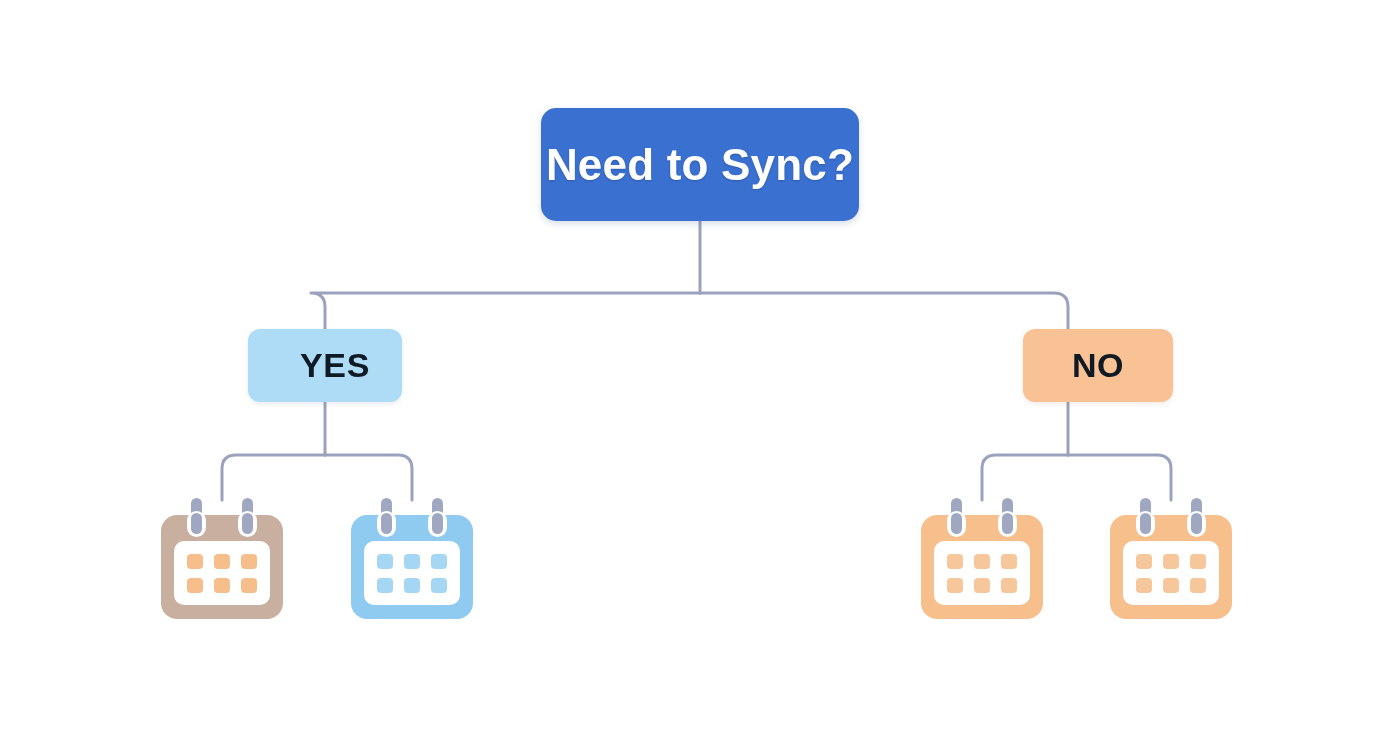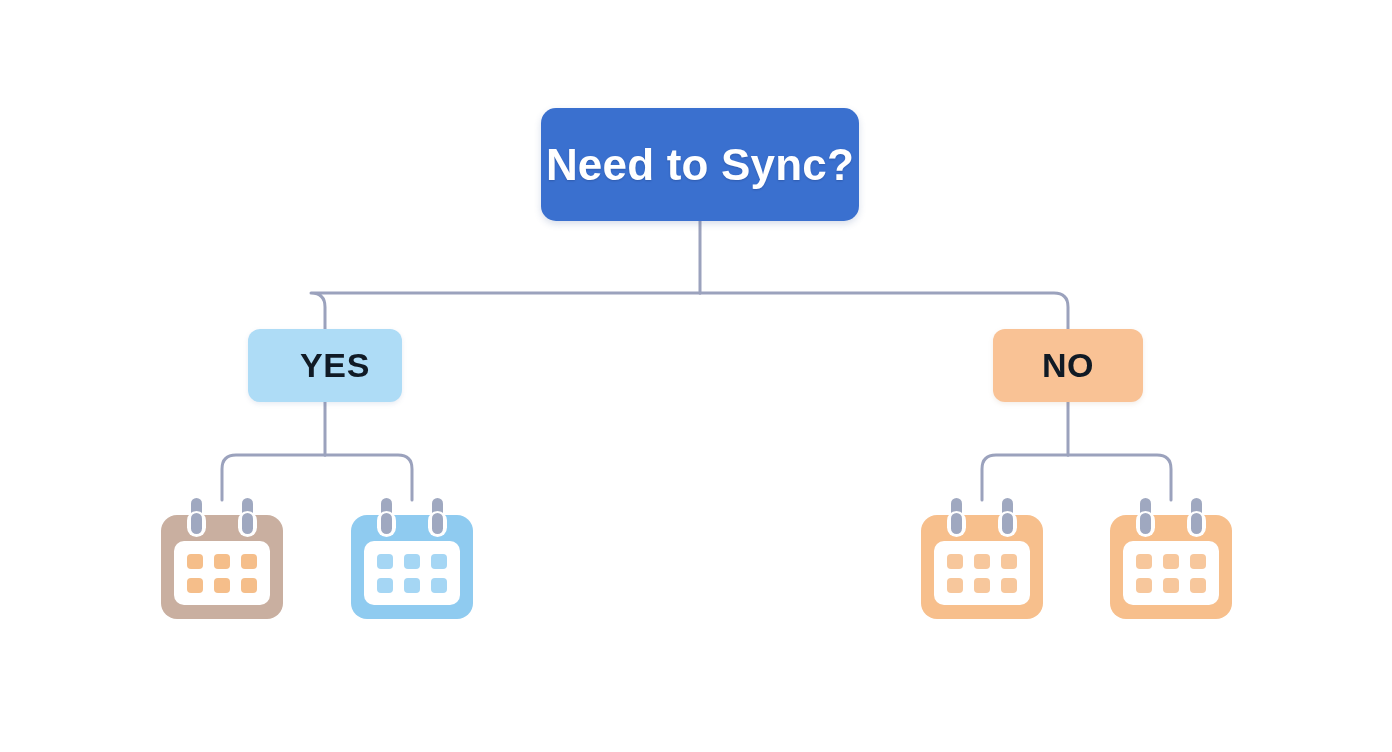--- a/index.html
+++ b/index.html
@@ -54,21 +54,21 @@
     left: 248px;
     top: 329px;
     width: 154px;
     height: 73px;
     background: #aedcf6;
     border-radius: 12px;
     box-shadow: 0 2px 5px rgba(90,120,170,.14);
     padding-left: 20px;
   }
   .node-no {
-    left: 993px;
+    left: 1023px;
     top: 329px;
     width: 150px;
     height: 73px;
     background: #f9c295;
     border-radius: 12px;
     box-shadow: 0 2px 5px rgba(170,130,90,.14);
     justify-content: center;
   }
   .node-yes .node-label,
   .node-no .node-label {

